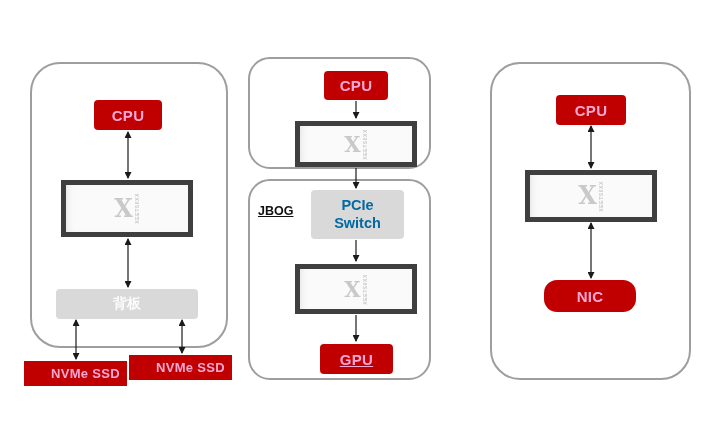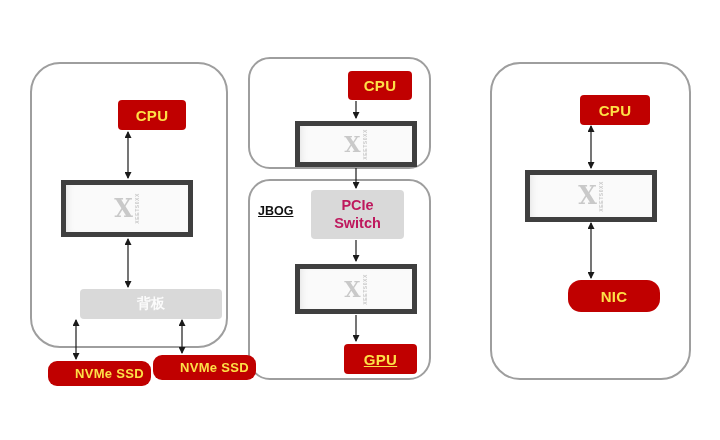--- a/index.html
+++ b/index.html
@@ -14,40 +14,40 @@
   .enc-midtop {left:248px; top:57px;  width:183px; height:112px; border-radius:22px;}
   .enc-midbot {left:248px; top:179px; width:183px; height:201px; border-radius:22px;}
   .enc-right  {left:490px; top:62px;  width:201px; height:318px; border-radius:30px;}
 
   .connectors{position:absolute;left:0;top:0;width:720px;height:440px;pointer-events:none;}
   .connectors line{stroke:#1a1a1a;stroke-width:1.2;}
   .dn {marker-end:url(#ah);}
   .dbl{marker-end:url(#ah);marker-start:url(#ah);}
 
   .redbox{
-    position:absolute;background:#c00000;color:#fde047;font-weight:bold;
+    position:absolute;background:#c00000;color:#f9a8d4;font-weight:bold;
     display:flex;align-items:center;justify-content:center;border-radius:4px;
-    box-sizing:border-box;font-size:15px;letter-spacing:0.3px;margin-left:24px;
+    box-sizing:border-box;font-size:15px;letter-spacing:0.3px;
   }
   .cpu-left {left:94px;  top:100px; width:68px; height:30px;}
   .cpu-mid  {left:324px; top:71px;  width:64px; height:29px;}
   .cpu-right{left:556px; top:95px;  width:70px; height:30px;}
   .gpu      {left:320px; top:344px; width:73px; height:30px;text-decoration:underline;}
   .nic      {left:544px; top:280px; width:92px; height:32px;border-radius:13px;}
-  .ssd{font-size:13px;border-radius:9px;padding-left:20px;}
+  .ssd{font-size:13px;border-radius:0;padding-left:20px;}
   .ssd1{left:24px;  top:361px; width:103px; height:25px;}
   .ssd2{left:129px; top:355px; width:103px; height:25px;}
 
   .graybox{
     position:absolute;background:#d9d9d9;display:flex;align-items:center;justify-content:center;
     box-sizing:border-box;border-radius:4px;
   }
-  .backplane{left:56px; top:289px; width:142px; height:30px; color:#fbfbfb; font-size:14px; font-weight:bold;margin-left:24px;}
+  .backplane{left:56px; top:289px; width:142px; height:30px; color:#fbfbfb; font-size:14px; font-weight:bold;}
   .pcie-switch{
-    left:311px; top:190px; width:93px; height:49px; color:#be185d;
+    left:311px; top:190px; width:93px; height:49px; color:#0369a1;
     font-weight:bold; font-size:14.5px; line-height:1.2; text-align:center;
   }
   .pcie-switch span{display:block;width:58px;}
 
   .jbog{
     position:absolute;left:258px;top:204px;width:50px;color:#111111;
     font-weight:bold;font-size:12.5px;text-align:left;text-decoration:underline;
   }
 
   .chip{

